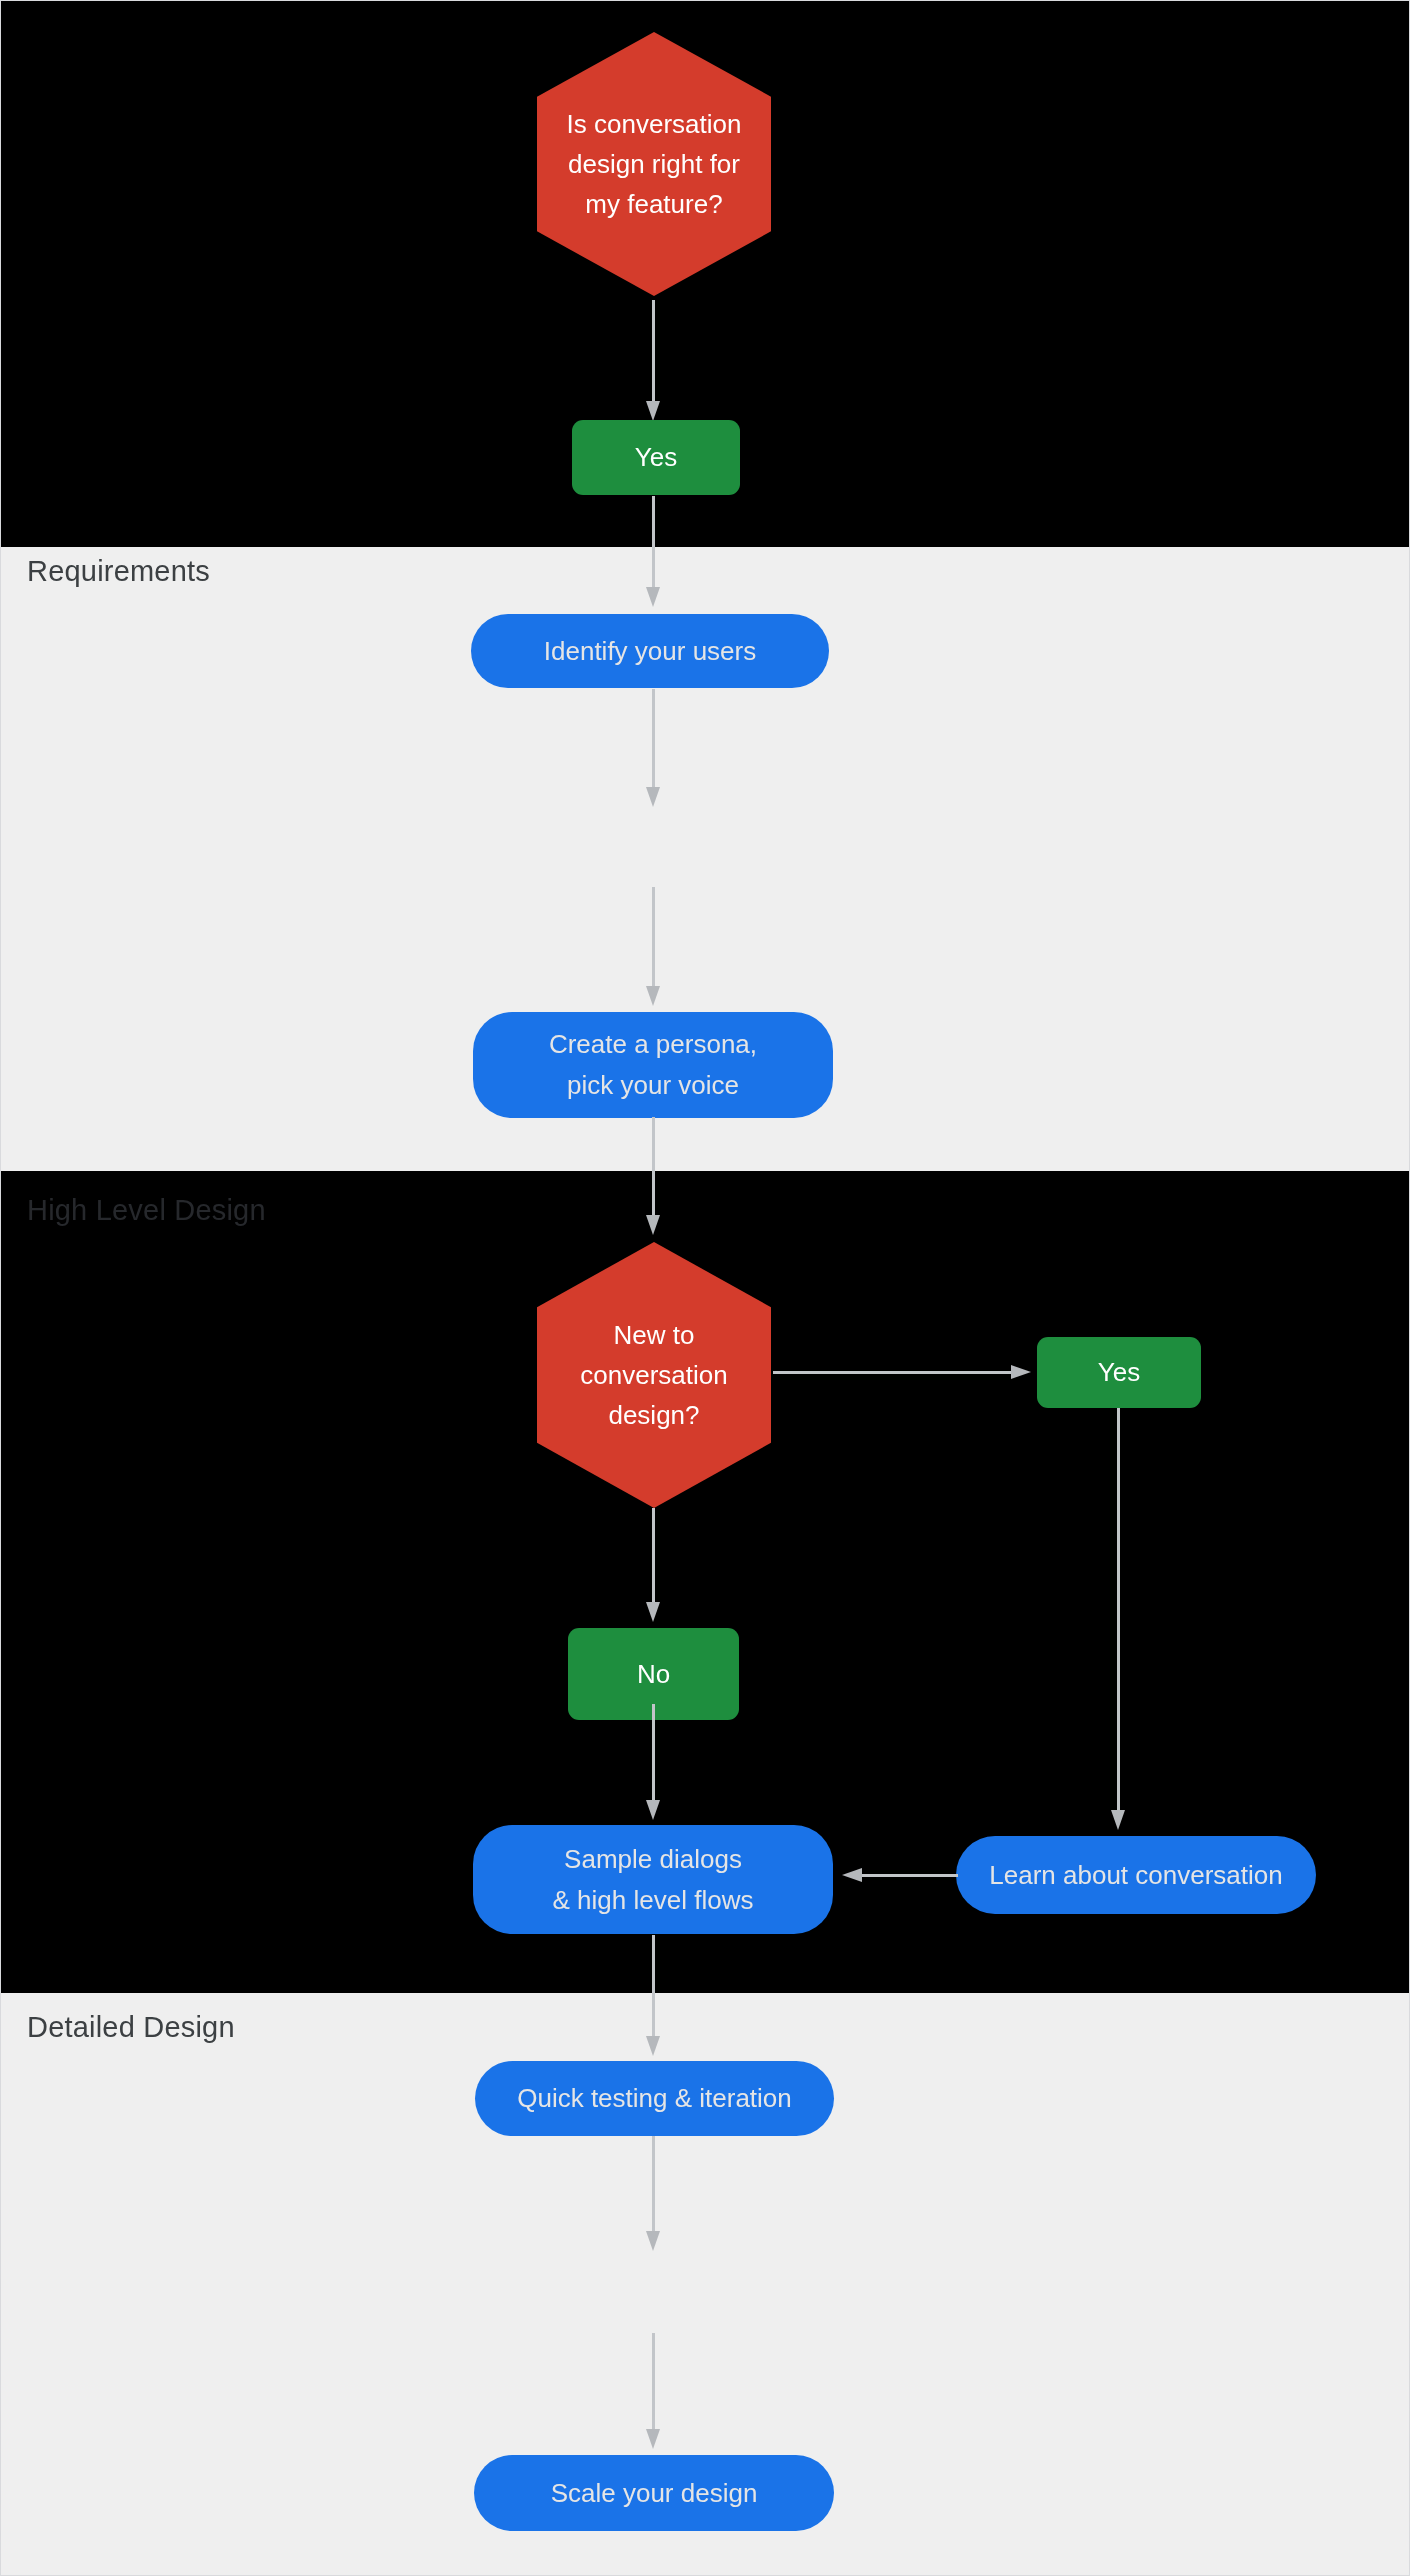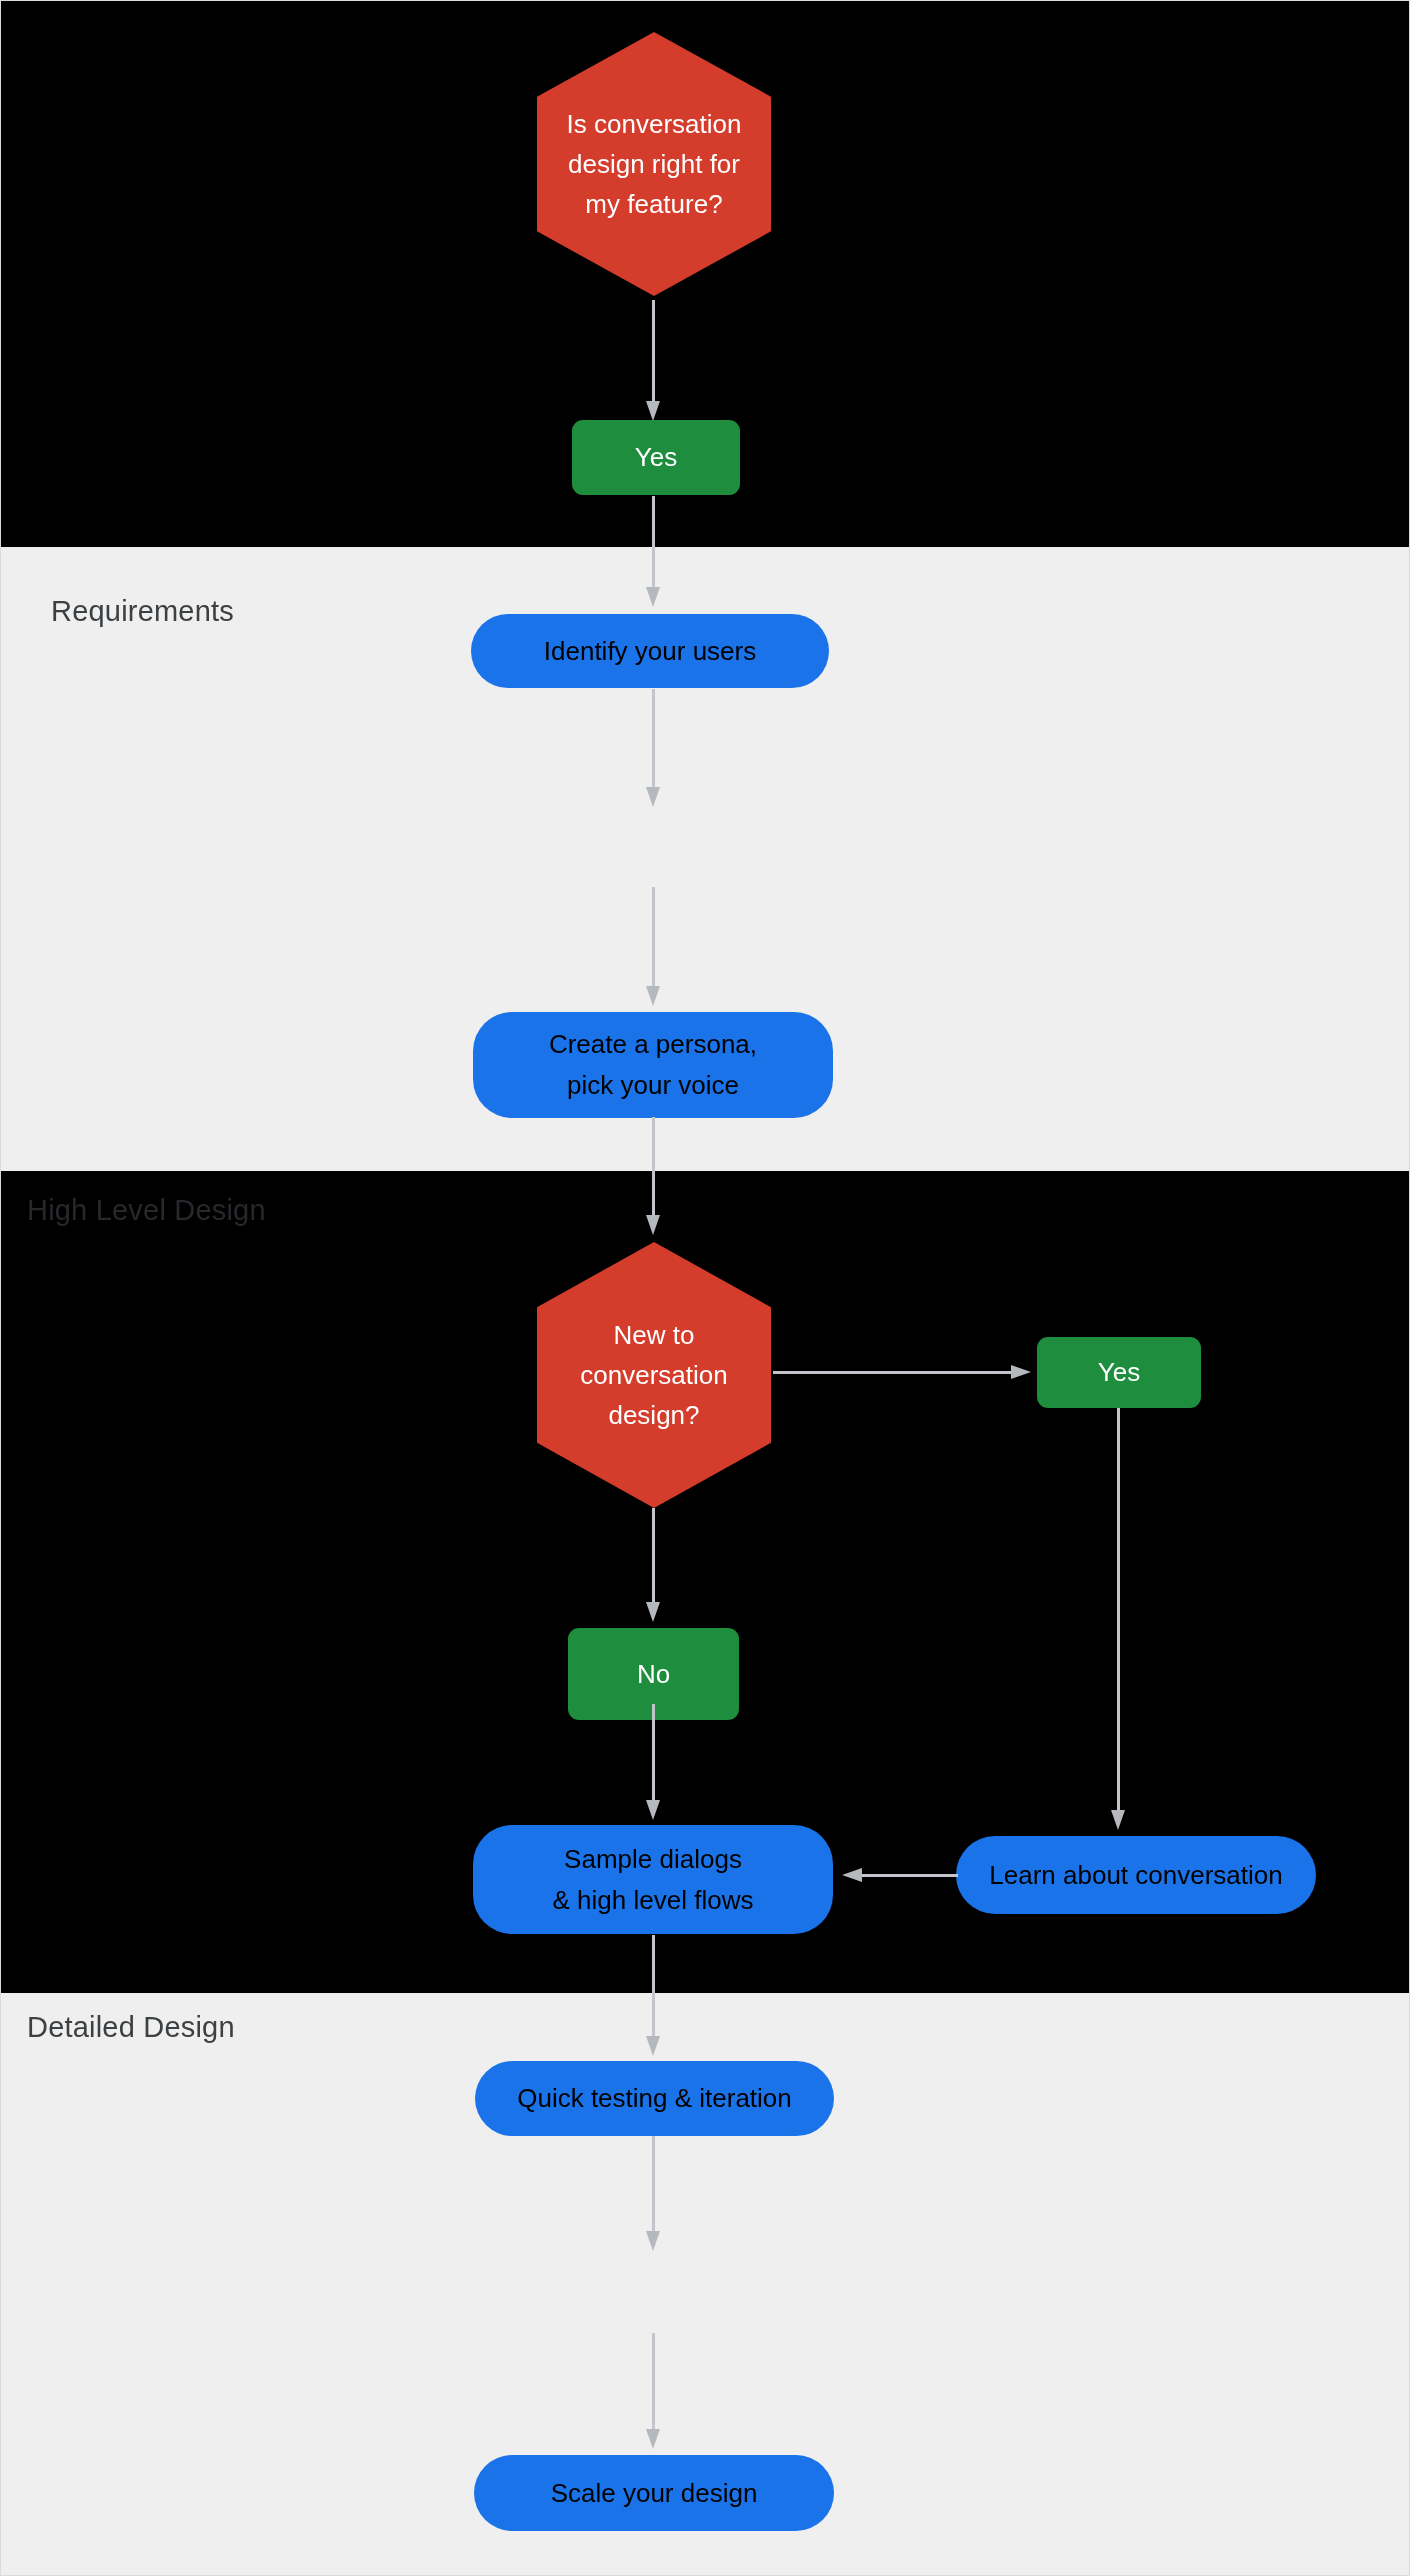--- a/index.html
+++ b/index.html
@@ -41,21 +41,21 @@
     background: #1e8e3e;
     border-radius: 11px;
     display: flex; align-items: center; justify-content: center;
     color: #ffffff; font-size: 26px; font-weight: 500;
   }
   .pill {
     position: absolute;
     background: #1a73e8;
     border-radius: 56px;
     display: flex; flex-direction: column; align-items: center; justify-content: center;
-    color: #000000; font-size: 26px; line-height: 41px; font-weight: 500;
+    color: #e5e5e5; font-size: 26px; line-height: 41px; font-weight: 500;
     text-align: center;
   }
   .pill2 { border-radius: 39px; }
 
   .vline { position: absolute; width: 2.8px; background: #c2c5c9; }
   .hline { position: absolute; height: 2.8px; background: #c2c5c9; }
   .ah-down {
     position: absolute; width: 0; height: 0;
     border-left: 7.4px solid transparent; border-right: 7.4px solid transparent;
     border-top: 20.4px solid #b5b8bc;
@@ -74,21 +74,21 @@
 </style>
 </head>
 <body>
 
 <div class="canvas">
 
   <div class="band band-light" style="top:546px; height:625px;"></div>
   <div class="band band-dark" style="top:1170px; height:822px;"></div>
   <div class="band band-light" style="top:1992px; height:582px;"></div>
 
-  <div class="seclabel seclabel-light" style="top:590px;margin-left:24px;">Requirements</div>
+  <div class="seclabel seclabel-light" style="top:550px;">Requirements</div>
   <div class="seclabel seclabel-dark" style="top:1189px;">High Level Design</div>
   <div class="seclabel seclabel-light" style="top:2006px;">Detailed Design</div>
 
   <div class="hex" style="left:536px; top:31px; width:234px; height:264px;text-align:center;">
     <span class="tline">Is conversation</span>
     <span class="tline">design right for</span>
     <span class="tline">my feature?</span>
   </div>
 
   <div class="vline" style="left:651px; top:299px; height:102px;"></div>

